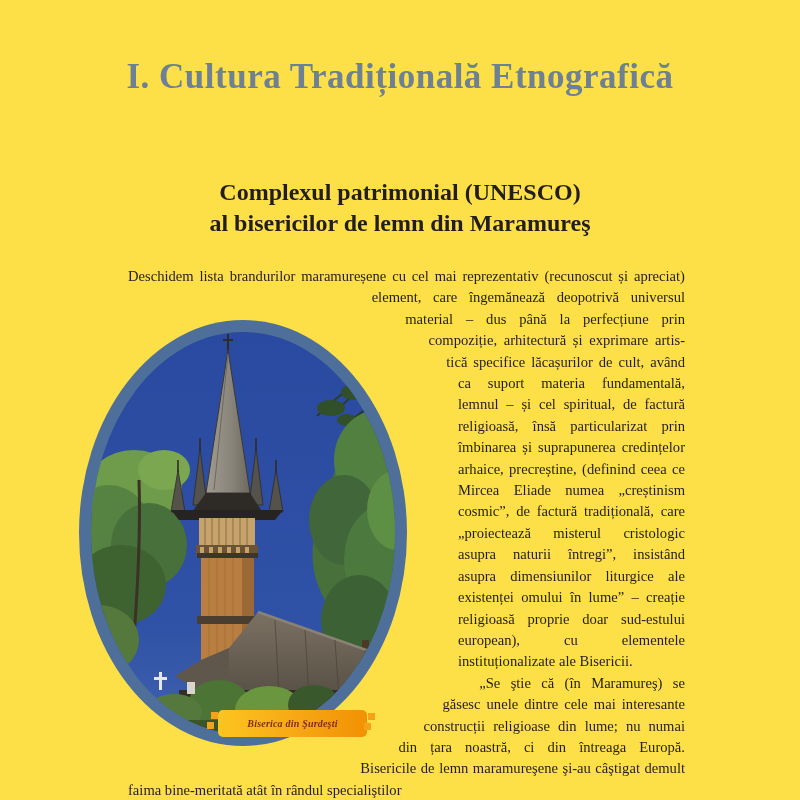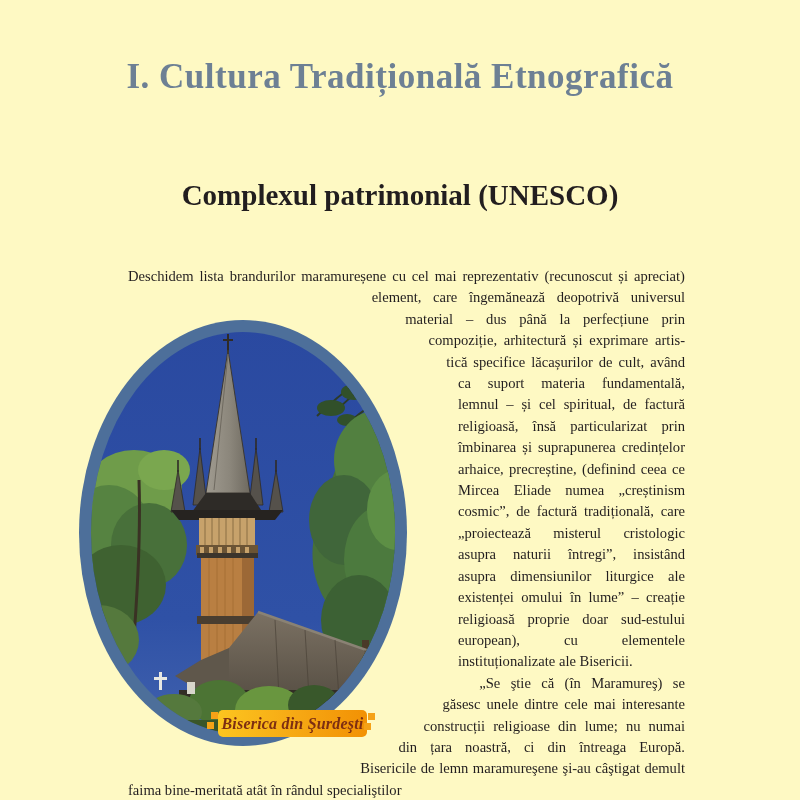--- a/index.html
+++ b/index.html
@@ -1,31 +1,31 @@
 <!DOCTYPE html>
 <html><head>
 <meta charset="utf-8">
 <style>
   html,body{margin:0;padding:0;background:#ffffff;}
   .page{
-    position:relative;width:800px;height:800px;background:#fef9c3;
+    position:relative;width:800px;height:800px;background:#fde047;
     overflow:hidden;font-family:"Liberation Serif",serif;color:#221e1f;
   }
   
   .main-title{
     position:absolute;top:56px;left:0;width:100%;text-align:center;
     font-family:cursive;
     color:#6d8094;font-size:35px;line-height:1.22;font-weight:700;
     letter-spacing:.5px;
   }
   
   .subtitle{
     position:absolute;top:177px;left:0;width:100%;text-align:center;
     font-family:"Liberation Serif",serif;font-weight:700;
-    font-size:29px;line-height:1.28;color:#221e1f;
+    font-size:24px;line-height:1.28;color:#221e1f;
   }
   
   .body-text{
     position:absolute;left:128px;top:266px;width:557px;
     font-size:14.6px;line-height:21.4px;text-align:justify;
     -webkit-hyphens:manual;hyphens:manual;
   }
   .wrap-spacer{
     float:left;width:380px;height:515px;margin-left:-50px;
     shape-outside:ellipse(200px 238px at 165px 265px);
@@ -40,39 +40,40 @@
   .photo-oval svg{display:block;}
   
   .caption-banner{
     position:absolute;left:218px;top:710px;width:149px;height:27px;
     background:linear-gradient(90deg,#fcc51f 0%,#f6a713 55%,#f29104 100%);
     border-radius:5px;display:flex;align-items:center;justify-content:center;
     z-index:6;
   }
   .caption-text{
     font-family:"Liberation Serif",serif;font-style:italic;font-weight:700;
-    font-size:16px;color:#7d2e12;letter-spacing:.2px;white-space:nowrap;
+    font-size:10px;color:#7d2e12;letter-spacing:.2px;white-space:nowrap;
   }
   .connector{position:absolute;width:7px;height:7px;background:#f5a217;}
   .connector.l1{left:-7px;top:2px;}
   .connector.l2{left:-11px;top:12px;}
   .connector.r1{right:-8px;top:3px;}
   .connector.r2{right:-4px;top:13px;}
 </style>
 </head>
 <body>
 
 <div class="page">
 
   <div class="main-title">
     <div>I. Cultura Tradițională Etnografică</div>
   </div>
 
   <div class="subtitle">
     <div>Complexul patrimonial (UNESCO)</div>
+    <div>al bisericilor de lemn din Maramureş</div>
   </div>
 
   <div class="body-text">
     <div class="wrap-spacer"></div>
     <p>Deschidem lista brandurilor maramureșene cu cel mai reprezentativ (recunoscut și apreciat) element, care îngemănează deopotrivă universul material – dus până la perfecțiune prin compoziție, arhitectură și exprimare artis­tică specifice lăcașurilor de cult, având ca suport mate­ria fundamentală, lemnul – și cel spiritual, de factu­ră religioasă, însă particularizat prin îmbinarea și suprapunerea credințelor arhaice, precreștine, (definind ceea ce Mircea Eliade numea „creș­tinism cosmic”, de factură tradițională, care „proiectează misterul cristologic asupra naturii întregi”, insistând asupra dimen­siunilor liturgice ale existenței omului în lume” – creație religioasă proprie doar sud-estului european), cu elementele instituționalizate ale Bisericii.</p>
     <p class="indented">„Se ştie că (în Maramureş) se găsesc unele dintre cele mai interesante con­strucții religioase din lume; nu numai din țara noastră, ci din întreaga Europă. Bisericile de lemn maramureşene şi-au câştigat demult faima bine-meritată atât în rândul specialiştilor</p>
   </div>
 
   <div class="photo-oval">
     <svg width="328" height="426" viewBox="0 0 328 426" xmlns="http://www.w3.org/2000/svg">

